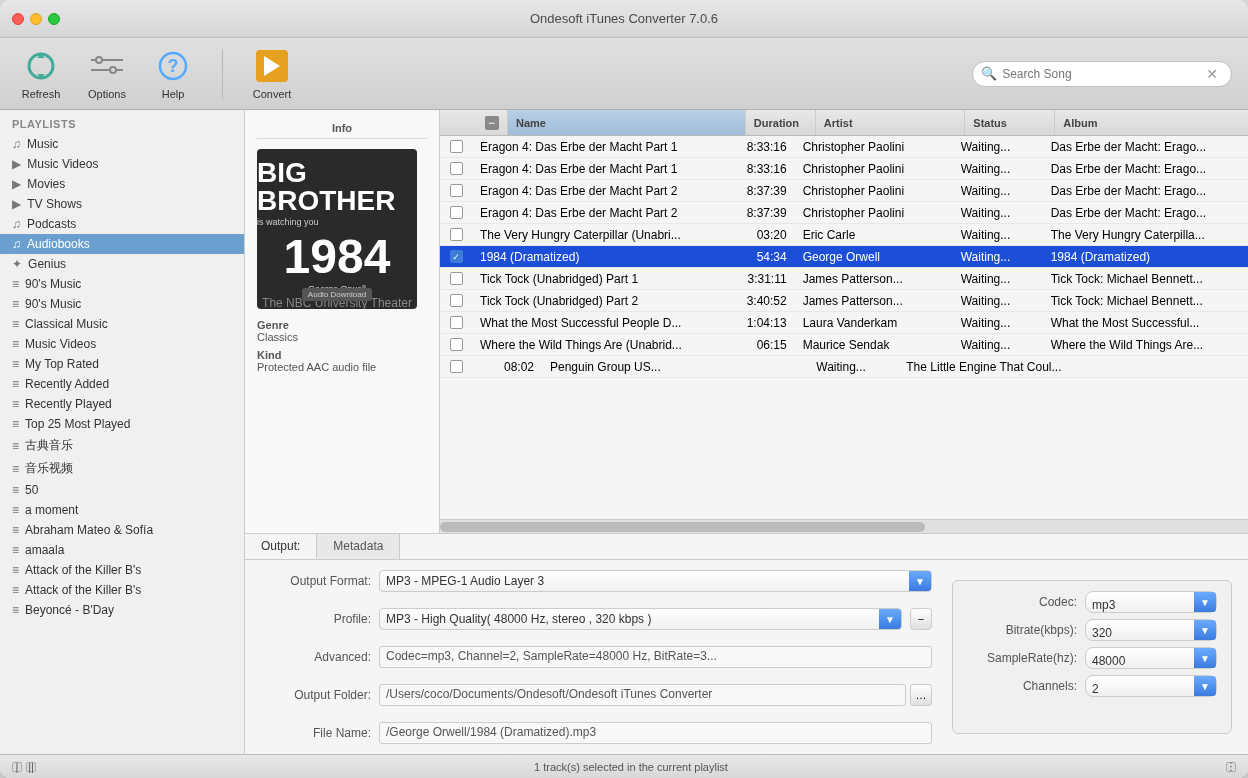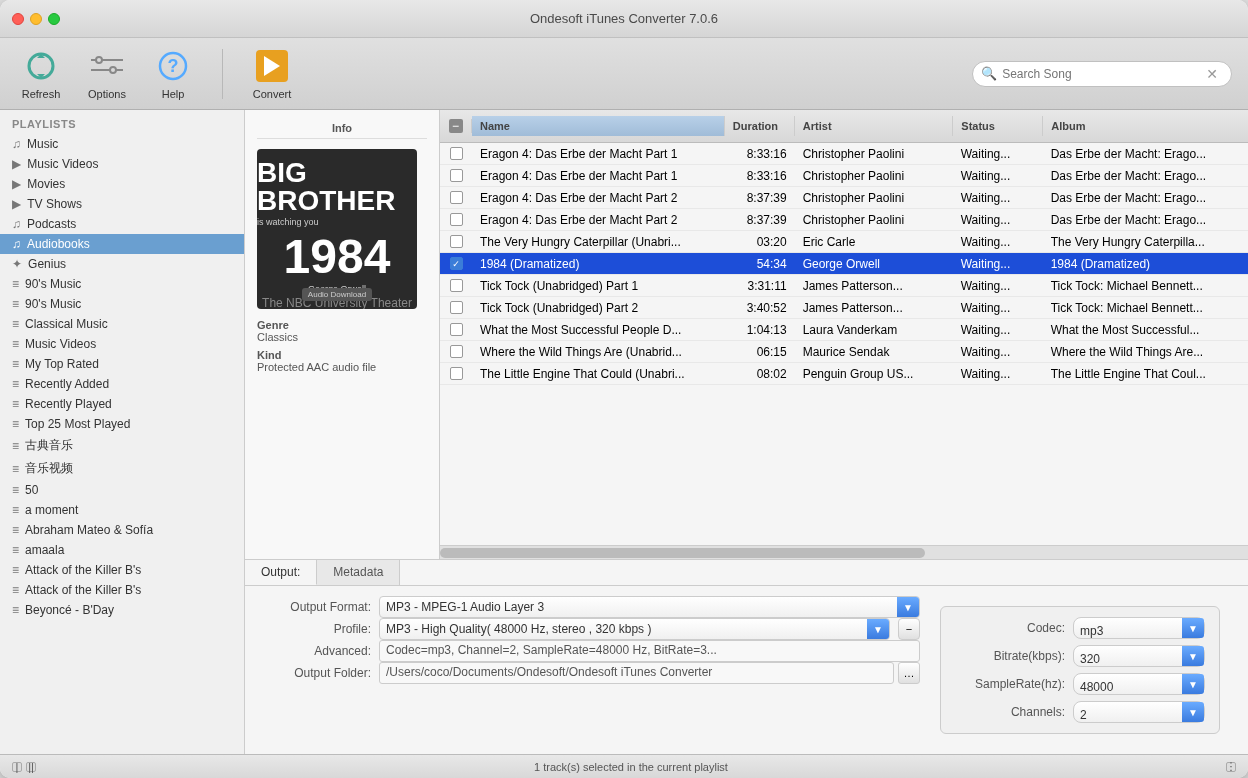--- a/index.html
+++ b/index.html
@@ -236,25 +236,25 @@
 
     
     .table-area {
       flex: 1;
       display: flex;
       flex-direction: column;
       overflow: hidden;
     }
     .table-header {
       display: flex;
-      align-items: center;
       background: linear-gradient(180deg, #e8e8e8 0%, #d8d8d8 100%);
       border-bottom: 1px solid #bbb;
-      height: 33px;
-      flex-shrink: 0;
+      height: 26px;
+      flex-shrink: 0;
+      padding-left: 36px;
     }
     .th-check {
       width: 32px;
       display: flex;
       align-items: center;
       justify-content: center;
       flex-shrink: 0;
       border-right: 1px solid #ccc;
     }
     .col-deselect {
@@ -382,21 +382,21 @@
     }
     .output-content {
       display: flex;
       padding: 10px 16px;
       gap: 20px;
     }
     .output-fields {
       flex: 1;
       display: flex;
       flex-direction: column;
-      gap: 0;
+      gap: 16px;
     }
     .output-row {
       display: flex;
       align-items: center;
       gap: 8px;
     }
     .output-label {
       font-size: 12px;
       color: #555;
       text-align: right;
@@ -482,21 +482,21 @@
     .right-panel {
       width: 280px;
       flex-shrink: 0;
       background: #f0f0f0;
       border: 1px solid #ccc;
       border-radius: 6px;
       padding: 10px 14px;
       display: flex;
       flex-direction: column;
       gap: 6px;
-      margin: 10px 12px 10px 0;
+      margin: 10px 0 10px 0;
     }
     .right-row {
       display: flex;
       align-items: center;
       gap: 8px;
     }
     .right-label {
       font-size: 12px;
       color: #555;
       text-align: right;
@@ -890,21 +890,20 @@
               <div class="td td-duration">06:15</div>
               <div class="td td-artist">Maurice Sendak</div>
               <div class="td td-status">Waiting...</div>
               <div class="td td-album">Where the Wild Things Are...</div>
             </div>
 
             <div class="table-row">
               <div class="td-check">
                   <div class="checkbox"></div>
                 </div>
-              <div class="td td-name">The Little Engine That Could (Unabri...</div>
               <div class="td td-duration">08:02</div>
               <div class="td td-artist">Penguin Group US...</div>
               <div class="td td-status">Waiting...</div>
               <div class="td td-album">The Little Engine That Coul...</div>
             </div>
           </div>
           <div class="horizontal-scrollbar">
             <div class="horizontal-scrollbar-thumb"></div>
           </div>
         </div>
@@ -941,20 +940,24 @@
             </div>
 
             <div class="output-row">
               <span class="output-label">Output Folder:</span>
               <div class="output-folder-row">
                 <div class="output-text-field" style="flex: 1;">/Users/coco/Documents/Ondesoft/Ondesoft iTunes Converter</div>
                 <div class="folder-btn">…</div>
               </div>
             </div>
 
+            <div class="output-row">
+              <span class="output-label">File Name:</span>
+              <div class="output-text-field">/George Orwell/1984 (Dramatized).mp3</div>
+            </div>
           </div>
 
           <div class="right-panel">
             <div class="right-row">
               <span class="right-label">Codec:</span>
               <div class="right-select" style="position: relative;">
                 <span class="right-select-text">mp3</span>
                 <div class="right-select-arrow">▼</div>
               </div>
             </div>

